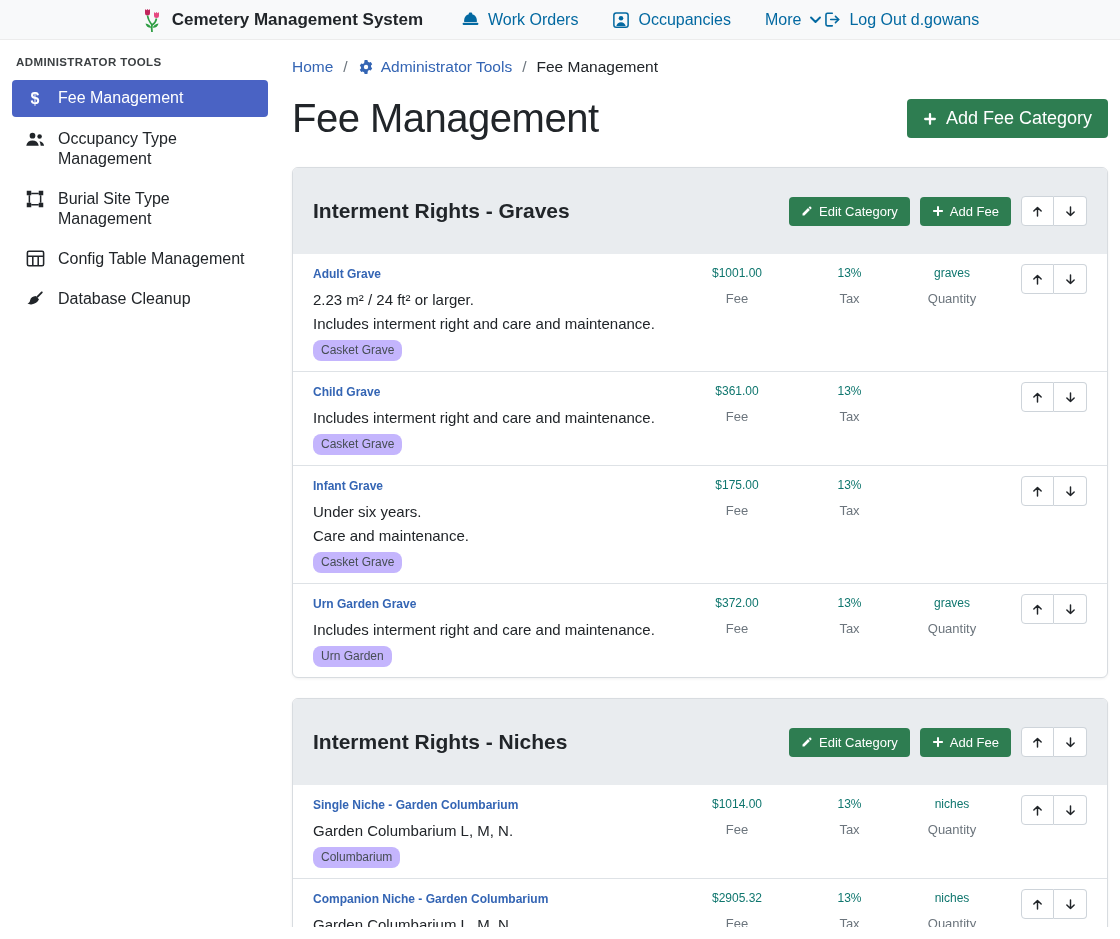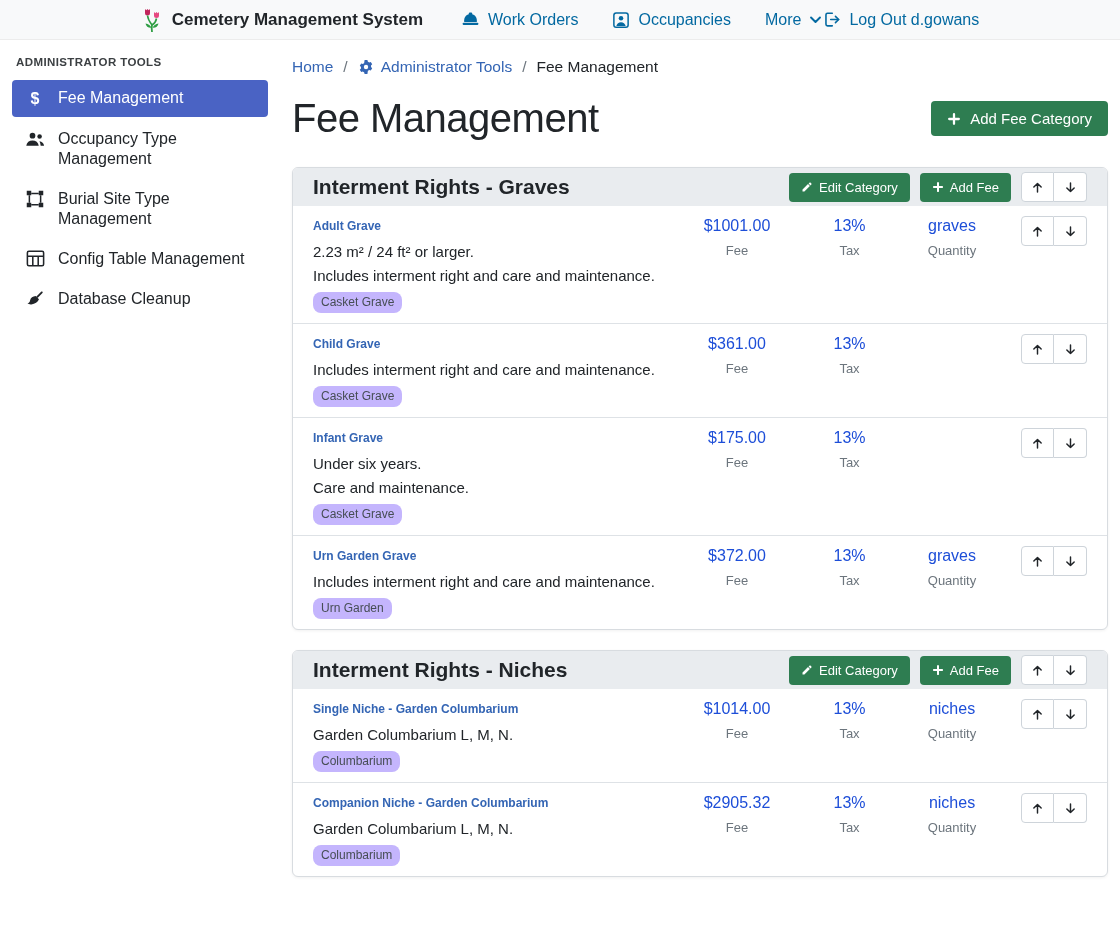--- a/index.html
+++ b/index.html
@@ -71,21 +71,21 @@
 
   .page-header { display: flex; align-items: center; justify-content: space-between; margin: 20px 0 26px; }
   .page-title { font-size: 40px; font-weight: 400; letter-spacing: -.5px; color: #212529; }
 
   
   .btn {
     border: none; display: inline-flex; align-items: center; justify-content: center;
     border-radius: 4px;
   }
   .btn-green { background: var(--green); color: #fff; }
-  .btn-lg { font-size: 15px; padding: 9px 16px; gap: 9px; }
+  .btn-lg { font-size: 18px; padding: 9px 16px; gap: 9px; }
   .btn-sm { font-size: 13px; padding: 7px 12px; gap: 6px; }
   .btn-icon { display: inline-flex; align-items: center; }
   .btn-icon svg { display: block; }
 
   .arrow-group { display: inline-flex; }
   .btn-arrow {
     width: 33px; height: 30px; background: #fff;
     border: 1px solid #ced4da; color: #212529;
     display: inline-flex; align-items: center; justify-content: center; padding: 0;
   }
@@ -94,41 +94,41 @@
 
   
   .card {
     background: #fff; border: 1px solid #d8dce0; border-radius: 6px;
     box-shadow: 0 1px 3px rgba(0,0,0,.06);
     margin-bottom: 20px; overflow: hidden;
   }
   .card-header {
     background: var(--header-gray);
     display: flex; align-items: center; gap: 10px;
-    padding: 4px 20px;
+    padding: 28px 20px;
   }
   .card-title { font-size: 21px; font-weight: 600; flex: 1; color: #212529; }
   .card-actions { display: flex; align-items: center; gap: 10px; }
 
   
   .fee-row { display: flex; align-items: flex-start; padding: 10px 20px; border-top: 1px solid var(--border); }
   .fee-list .fee-row:first-child { border-top: none; }
   .fee-main { flex: 1; padding-right: 12px; }
   .fee-name { color: var(--link-blue); font-weight: 700; font-size: 12px; line-height: 20px; display: inline-block; }
   .fee-desc-line { margin-top: 7px; font-size: 15px; line-height: 17px; color: #212529; }
   .badge {
     display: inline-block; margin-top: 8px;
     background: #c4b5fd; color: #464d54;
     font-size: 12px; line-height: 13px; padding: 4px 8px; border-radius: 8px;
   }
   .fee-col { text-align: center; }
   .col-fee { width: 130px; }
   .col-tax { width: 95px; }
   .col-qty { width: 110px; }
-  .col-value { font-size: 16px; line-height: 19px; color: #1d4ed8; min-height: 19px; }
+  .col-value { font-size: 12px; line-height: 19px; color: #0f766e; min-height: 19px; }
   .col-label { font-size: 13px; color: var(--gray-text); margin-top: 8px; min-height: 15px; }
   .fee-row .arrow-group { margin-left: 14px; }
 </style>
 </head>
 <body>
 
 <div class="app">
 
   <nav class="navbar">
     <div class="nav-left">

